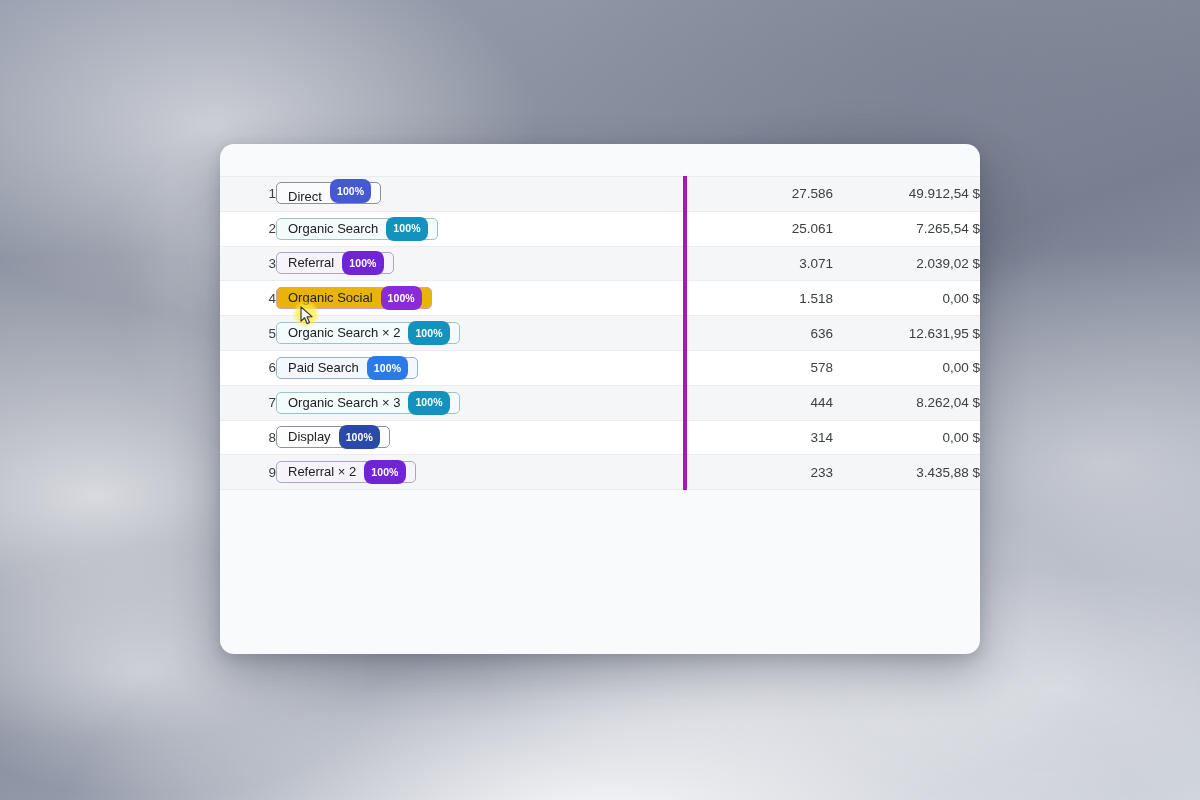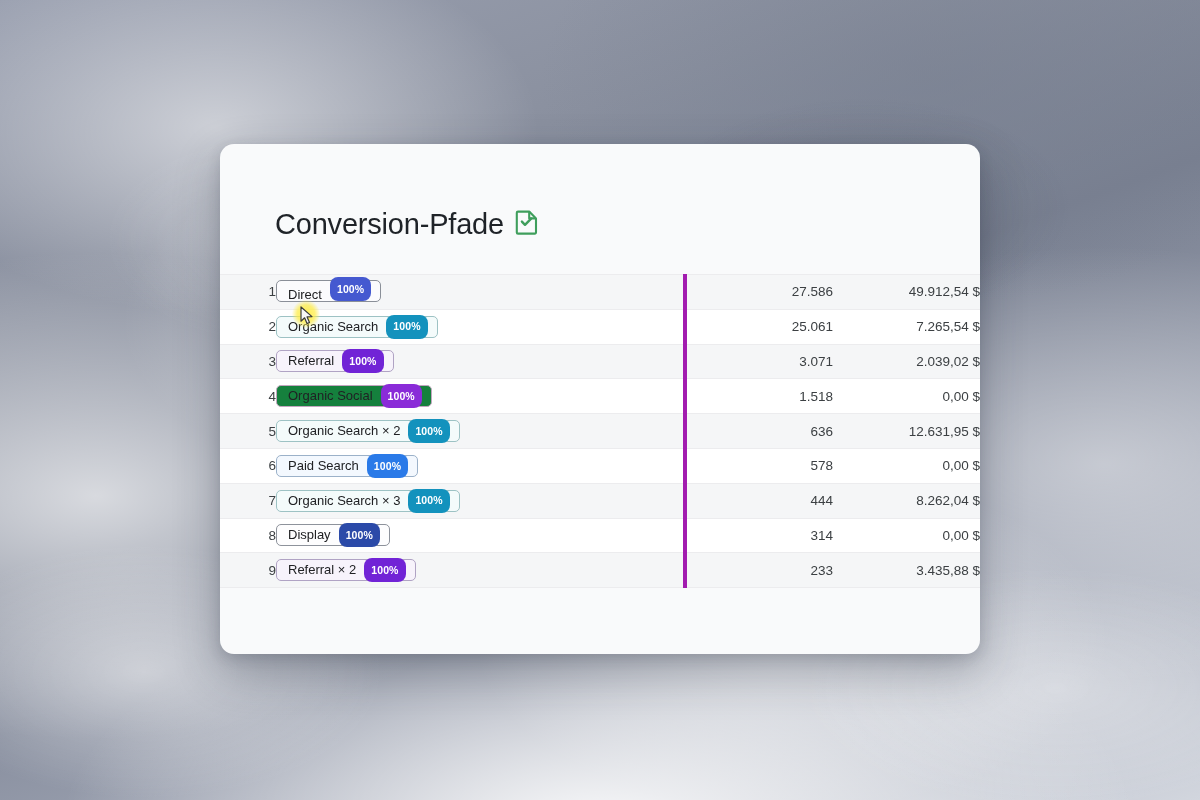--- a/index.html
+++ b/index.html
@@ -141,21 +141,21 @@
   
   .chip.direct          { background:#fbfbfd; border-color:#8a8f98;align-items:flex-end; }
   .chip.direct .badge   { background:#4559d0; }
 
   .chip.organic-search        { background:#f4fbfb; border-color:#9dc2c4; }
   .chip.organic-search .badge { background:#1392bd; }
 
   .chip.referral        { background:#f7f3fb; border-color:#b0a3c4; }
   .chip.referral .badge { background:#7123d6; }
 
-  .chip.organic-social        { background:#15803d; border-color:#c3a5bf; }
+  .chip.organic-social        { background:#eab308; border-color:#c3a5bf; }
   .chip.organic-social .badge { background:#8a2bd8; }
 
   .chip.paid-search        { background:#f3f8fe; border-color:#9bb1c9; }
   .chip.paid-search .badge { background:#2a7ae8; }
 
   .chip.display        { background:#fdfdfe; border-color:#8d929b; }
   .chip.display .badge { background:#2b4aa8; }
 
   
   .cursor-wrap {
@@ -175,30 +175,20 @@
   }
   .cursor-arrow { position: absolute; left: 8px; top: 6px; }
 </style>
 </head>
 <body>
 
 <div class="backdrop"></div>
 
 <div class="card">
 
-  <h1 class="card-title">
-    <span>Conversion-Pfade</span>
-    <span class="doc-check-icon">
-      <svg width="24" height="26" viewBox="0 0 24 26" fill="none" xmlns="http://www.w3.org/2000/svg">
-        <path d="M3 2.6h11.2L21 9.4v14a1.2 1.2 0 0 1-1.2 1.2H3a1.2 1.2 0 0 1-1.2-1.2V3.8A1.2 1.2 0 0 1 3 2.6z" stroke="#3f9e5c" stroke-width="2.1" stroke-linejoin="round" fill="none"></path>
-        <path d="M14.2 2.6v6.8H21" stroke="#3f9e5c" stroke-width="2.1" stroke-linejoin="round" fill="none"></path>
-        <path d="M6.9 12.6l3.1 3.2 6.1-6.2" stroke="#3f9e5c" stroke-width="2.4" stroke-linecap="round" stroke-linejoin="round" fill="none"></path>
-      </svg>
-    </span>
-  </h1>
 
   <table class="table">
     <colgroup>
       <col class="col-idx">
         <col class="col-path">
         <col class="col-conv">
         <col class="col-value">
     </colgroup>
     <tbody>
         <tr>

